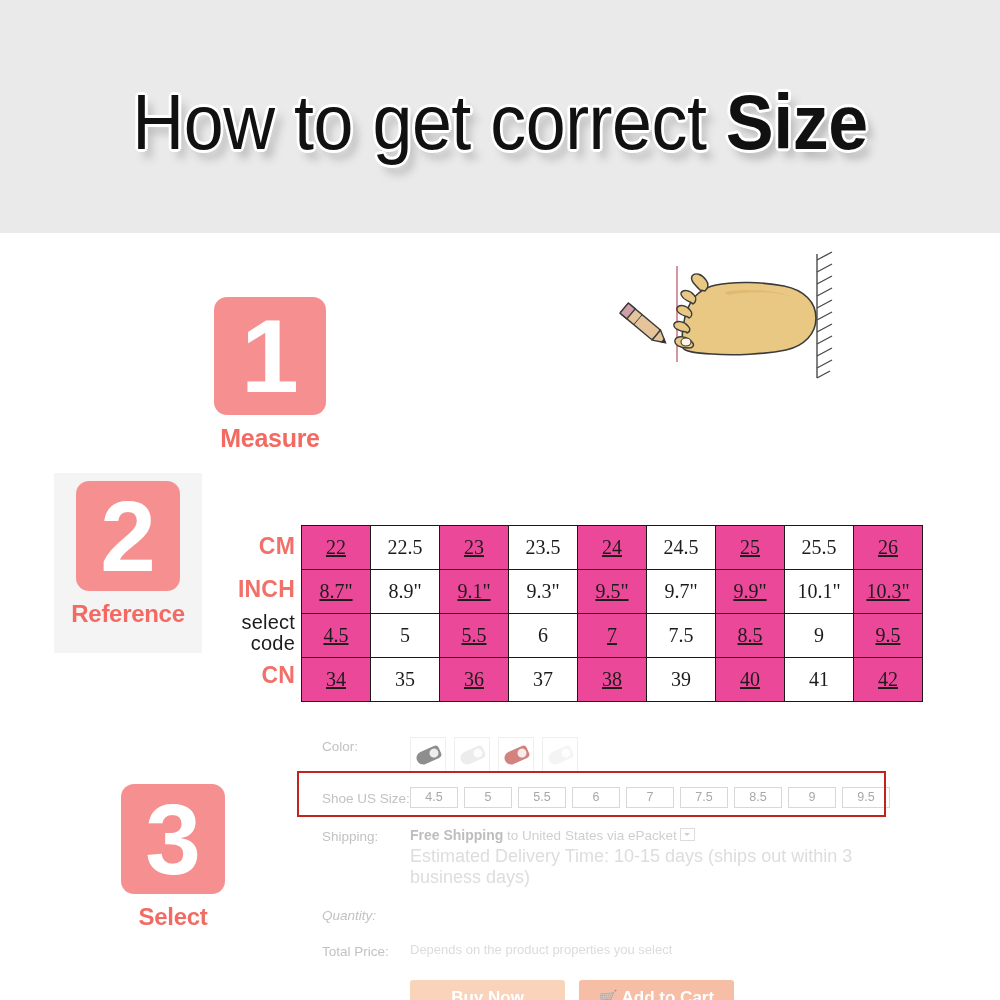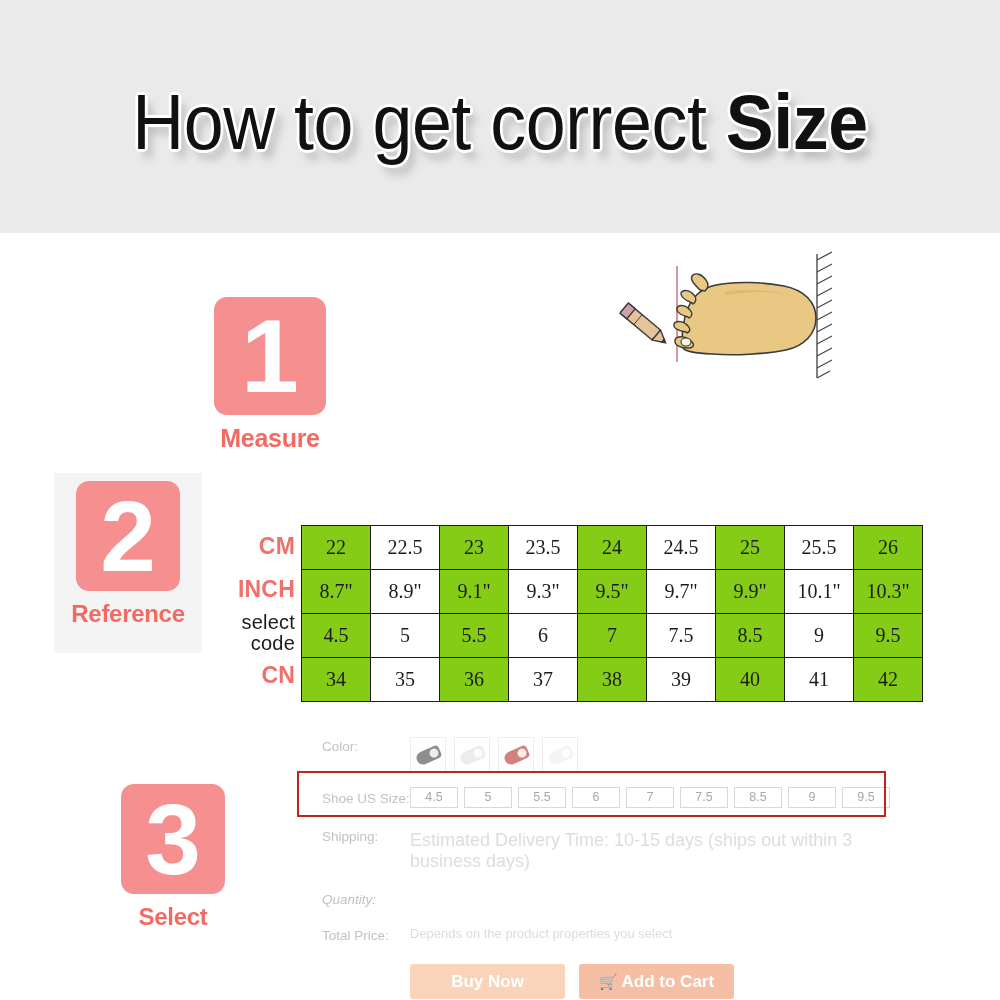--- a/index.html
+++ b/index.html
@@ -135,21 +135,21 @@
     height: 43px;
     border: 1px solid #1a1a1a;
     text-align: center;
     vertical-align: middle;
     font-family: "Liberation Serif", serif;
     font-size: 20px;
     color: #1b1b1b;
     background: #ffffff;
     padding: 0;
   }
-  #size-table td.shade { background: #84cc16; }
+  #size-table td.shade { background: #ec4899; text-decoration: underline; }
 
   
   #product-panel {
     position: absolute;
     left: 322px; top: 737px;
     width: 600px;
     font-size: 13px;
     color: #c9c9c9;
   }
   .pp-row { position: relative; display: flex; align-items: flex-start; }
@@ -423,20 +423,21 @@
           <div class="size-btn">8.5</div>
           <div class="size-btn">9</div>
           <div class="size-btn">9.5</div>
         </div>
     </div>
   </div>
 
   <div class="pp-row" id="row-shipping">
     <div class="pp-label">Shipping:</div>
     <div class="pp-value">
+      <div class="ship-main"><b>Free Shipping</b><span> to  United States via ePacket</span><span class="ship-caret"></span></div>
       <div class="ship-sub">Estimated Delivery Time: 10-15 days (ships out within 3 business days)</div>
     </div>
   </div>
 
   <div class="pp-row" id="row-quantity">
     <div class="pp-label">Quantity:</div>
   </div>
 
   <div class="pp-row" id="row-total">
     <div class="pp-label">Total Price:</div>

